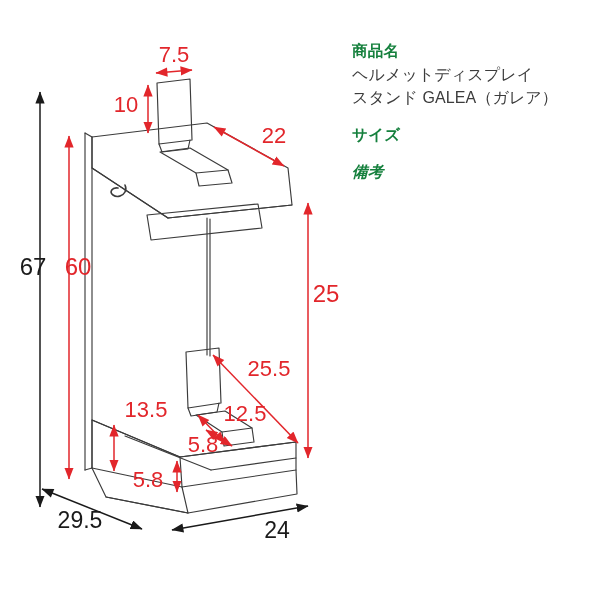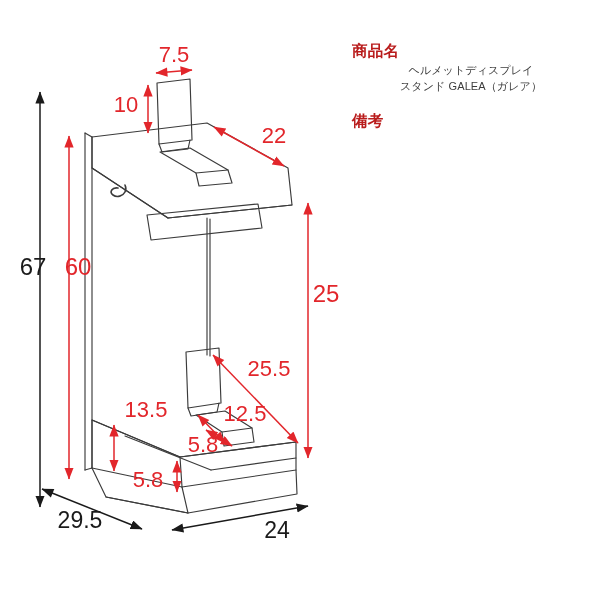--- a/index.html
+++ b/index.html
@@ -15,28 +15,28 @@
   
   #drawing{position:absolute;left:0;top:0;width:340px;height:600px;}
   #drawing svg{display:block;}
 
   
   #spec{
     position:absolute;left:352px;top:40px;width:238px;
     color:#2f2f2f;
   }
   .sec{margin-bottom:15px;}
-  .sec:last-child{margin-bottom:0;}
+  .sec:last-child{margin-bottom:0;font-style:italic;}
   .sec-title{
-    font-size:15.5px;font-weight:bold;color:#b91c1c;
+    font-size:15.5px;font-weight:bold;color:#15803d;
     line-height:1.42;letter-spacing:.3px;margin-bottom:1px;
   }
   .sec-body{
-    font-size:11px;color:#3c3c3c;line-height:1.44;
-    letter-spacing:.1px;white-space:pre-line;text-align:center;
+    font-size:16px;color:#3c3c3c;line-height:1.44;
+    letter-spacing:.1px;white-space:pre-line;
   }
 </style>
 </head>
 <body>
 
 <div id="page">
 
   <div id="drawing">
     <svg width="340" height="600" viewBox="0 0 340 600" xmlns="http://www.w3.org/2000/svg">
       <defs>
@@ -150,20 +150,21 @@
 
   <div id="spec">
 
     <div class="sec">
       <div class="sec-title">商品名</div>
       <div class="sec-body">ヘルメットディスプレイ
 スタンド GALEA（ガレア）</div>
     </div>
 
     <div class="sec">
+      <div class="sec-title">サイズ</div>
     </div>
 
 
     <div class="sec">
     </div>
 
     <div class="sec">
       <div class="sec-title">備考</div>
     </div>
 

